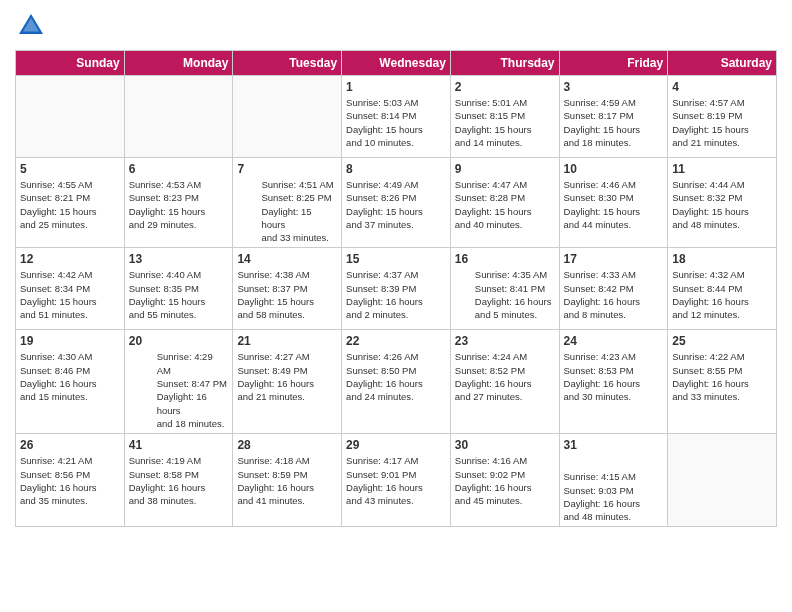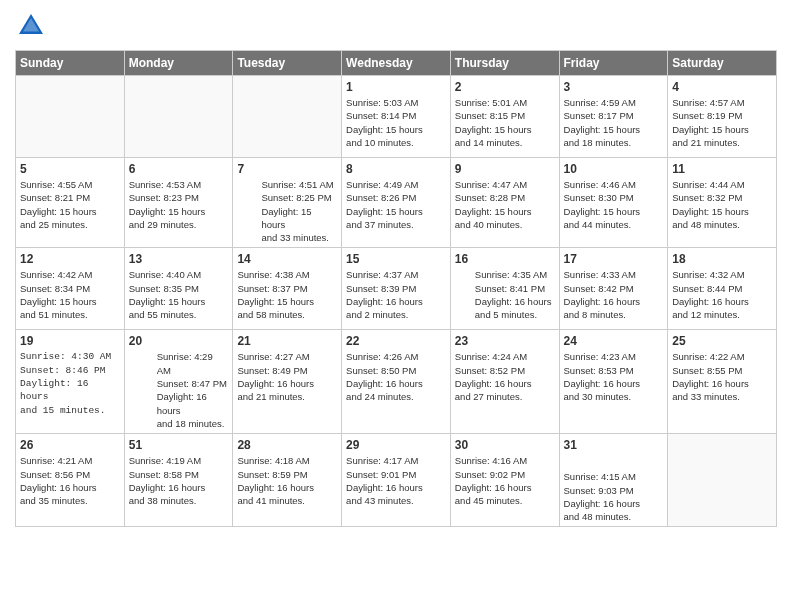--- a/index.html
+++ b/index.html
@@ -50,26 +50,26 @@
     .location {
       font-size: 16px;
       color: #555;
     }
     .calendar-table {
       width: 100%;
       border-collapse: collapse;
       table-layout: fixed;
     }
     .calendar-table th {
-      background: #737373;
+      background: #be185d;
       color: #fff;
       font-size: 12px;
       font-weight: bold;
       padding: 5px 4px;
-      text-align: left;
+      text-align: right;
       border: 1px solid #ccc;
     }
     .calendar-table td {
       border: 1px solid #ccc;
       vertical-align: top;
       padding: 4px 4px 3px 4px;
       font-size: 10px;
       color: #333;
       height: 82px;
       width: 113px;
@@ -255,21 +255,21 @@
             <span class="day-number">18</span>
             <div class="day-info" style="white-space: pre-line;">Sunrise: 4:32 AM
 Sunset: 8:44 PM
 Daylight: 16 hours
 and 12 minutes.</div>
           </td>
         </tr>
         <tr>
           <td>
             <span class="day-number">19</span>
-            <div class="day-info" style="white-space: pre-line; font-family: Liberation Mono, monospace;">Sunrise: 4:30 AM
+            <div class="day-info" style="white-space: pre-line;">Sunrise: 4:30 AM
 Sunset: 8:46 PM
 Daylight: 16 hours
 and 15 minutes.</div>
           </td>
           <td>
             <span class="day-number">20</span>
             <div class="day-info" style="white-space: pre-line; margin-left: 28px;">Sunrise: 4:29 AM
 Sunset: 8:47 PM
 Daylight: 16 hours
 and 18 minutes.</div>
@@ -312,21 +312,21 @@
         </tr>
         <tr>
           <td>
             <span class="day-number">26</span>
             <div class="day-info" style="white-space: pre-line;">Sunrise: 4:21 AM
 Sunset: 8:56 PM
 Daylight: 16 hours
 and 35 minutes.</div>
           </td>
           <td>
-            <span class="day-number">51</span>
+            <span class="day-number">41</span>
             <div class="day-info" style="white-space: pre-line;">Sunrise: 4:19 AM
 Sunset: 8:58 PM
 Daylight: 16 hours
 and 38 minutes.</div>
           </td>
           <td>
             <span class="day-number">28</span>
             <div class="day-info" style="white-space: pre-line;">Sunrise: 4:18 AM
 Sunset: 8:59 PM
 Daylight: 16 hours

